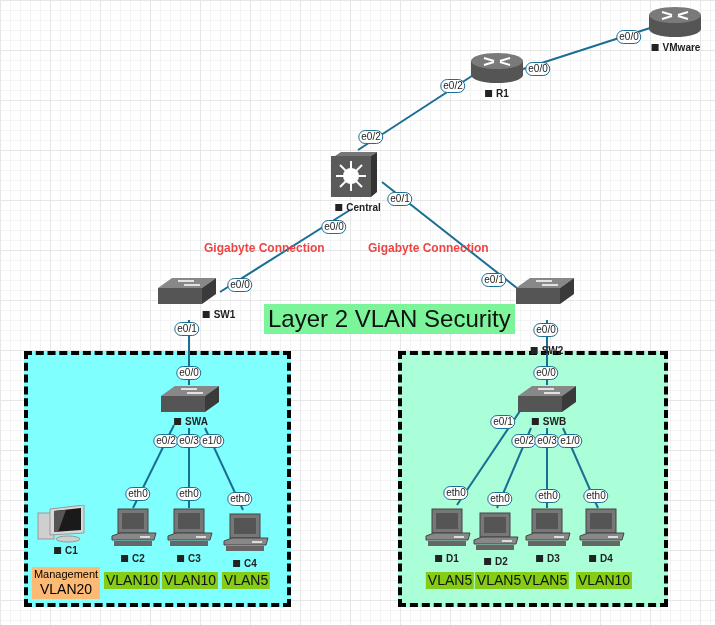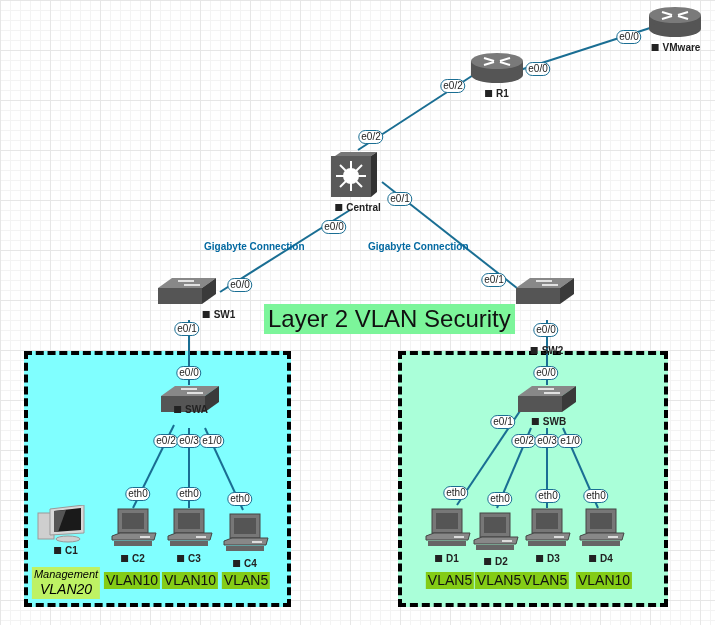--- a/index.html
+++ b/index.html
@@ -22,24 +22,24 @@
   .node-label {
     position: absolute; font-size: 10px; font-weight: bold; color: #222;
     white-space: nowrap; transform: translateX(-50%);
   }
   .node-label .sq { display: inline-block; width: 7px; height: 7px; background: #222; margin-right: 4px; vertical-align: 0px; }
   .port {
     position: absolute; font-size: 10px; color: #1d1d1d; background: #fff;
     border: 1px solid #1a6e93; border-radius: 8px; padding: 0 2px; line-height: 12px;
     transform: translate(-50%, -50%); white-space: nowrap;
   }
-  .conn-label { position: absolute; color: #0369a1; font-weight: bold; font-size: 10px; white-space: nowrap; }
+  .conn-label { position: absolute; color: #ef4444; font-weight: bold; font-size: 12px; white-space: nowrap; }
   .title-box { position: absolute; left: 264px; top: 304px; background: #7cf59a; font-size: 24px; color: #111; padding: 1px 4px; }
   .vlan { position: absolute; background: #84cc16; font-size: 14px; color: #111; transform: translateX(-50%); padding: 0 2px; line-height: 17px; white-space: nowrap; }
-  .mgmt { position: absolute; background: #bef264; transform: translateX(-50%); text-align: center; line-height: 13px; padding: 1px 2px; font-style: italic; }
+  .mgmt { position: absolute; background: #fdba74; transform: translateX(-50%); text-align: center; line-height: 13px; padding: 1px 2px; }
   .mgmt .l1 { font-size: 11px; display: block; }
   .mgmt .l2 { font-size: 14px; display: block; line-height: 17px; }
 </style>
 </head>
 <body>
 
 <div class="zone" id="zone-a"></div>
 <div class="zone" id="zone-b"></div>
 
 <svg id="links">
@@ -136,21 +136,21 @@
   <svg width="60" height="30">
     <polygon points="0,12 14,2 58,2 44,12" fill="#888"></polygon>
     <rect x="0" y="12" width="44" height="16" fill="#555"></rect>
     <polygon points="44,12 58,2 58,18 44,28" fill="#3a3a3a"></polygon>
     <g stroke="#fff" stroke-width="1.5">
         <line x1="20" y1="5" x2="36" y2="5"></line>
         <line x1="26" y1="9" x2="42" y2="9"></line>
       </g>
   </svg>
 </div>
-<div class="node-label" style="left:191px;top:404px;"><span class="sq"></span><span>SWA</span></div>
+<div class="node-label" style="left:191px;top:416px;"><span class="sq"></span><span>SWA</span></div>
 
 <div class="node" style="left:518px;top:384px;">
   <svg width="60" height="30">
     <polygon points="0,12 14,2 58,2 44,12" fill="#888"></polygon>
     <rect x="0" y="12" width="44" height="16" fill="#555"></rect>
     <polygon points="44,12 58,2 58,18 44,28" fill="#3a3a3a"></polygon>
     <g stroke="#fff" stroke-width="1.5">
         <line x1="20" y1="5" x2="36" y2="5"></line>
         <line x1="26" y1="9" x2="42" y2="9"></line>
       </g>

